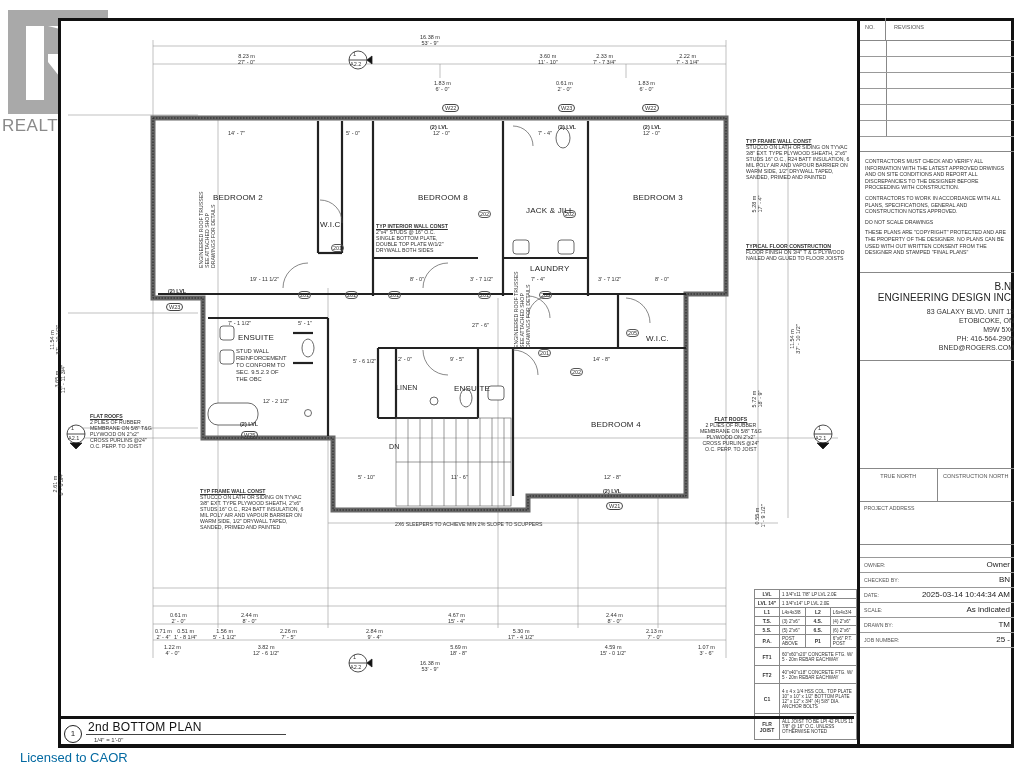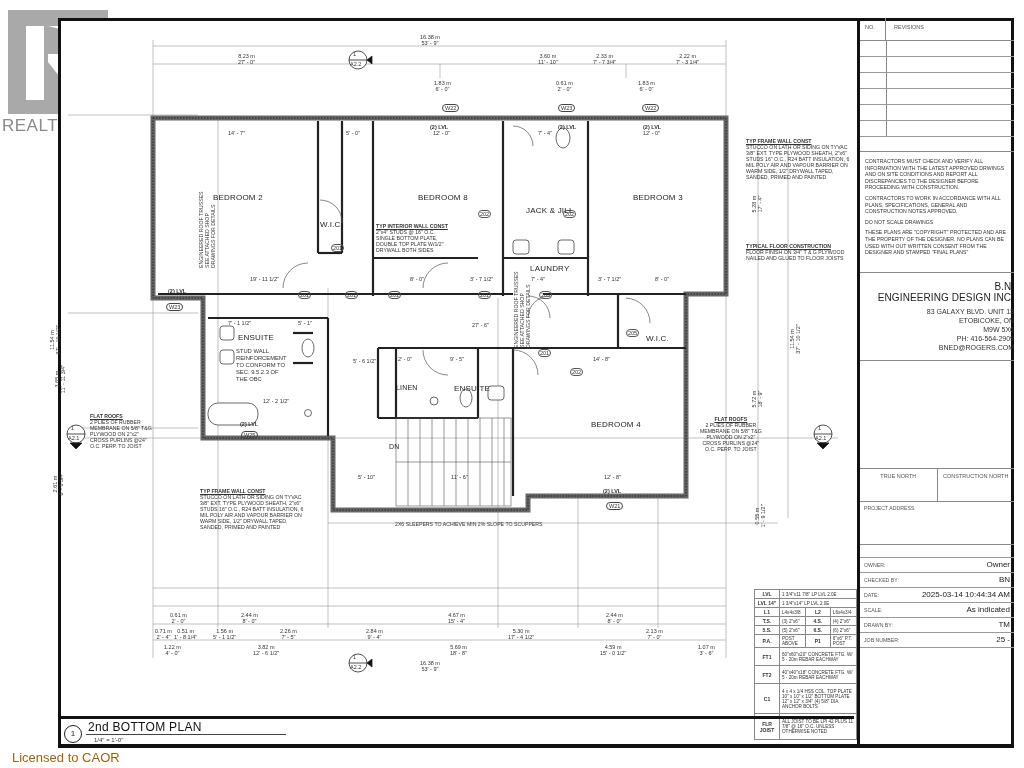--- a/index.html
+++ b/index.html
@@ -41,21 +41,21 @@
   
   .legend { position:absolute; left:754px; top:589px; width:103px; border-top:1px solid #777; border-left:1px solid #777; border-collapse:collapse; font-size:4.6px; color:#333; }
   .legend td { border:1px solid #888; padding:1px 2px; vertical-align:middle; }
   .legend td.h { font-weight:bold; text-align:center; width:20px; font-size:5px; }
   
   .view-title { position:absolute; left:58px; top:716px; width:796px; height:30px; border-top:3px solid #111; }
   .view-title .circ { position:absolute; left:6px; top:6px; width:16px; height:16px; border:1px solid #222; border-radius:50%; font-size:8px; text-align:center; line-height:16px; }
   .view-title .t { position:absolute; left:30px; top:1px; font-size:12px; color:#111; letter-spacing:0.3px; }
   .view-title .line { position:absolute; left:28px; top:15px; width:200px; border-top:1px solid #444; }
   .view-title .s { position:absolute; left:36px; top:18px; font-size:6px; color:#333; }
-  .watermark { position:absolute; left:12px; top:750px; font-size:13px; color:#a16207; }
+  .watermark { position:absolute; left:20px; top:750px; font-size:13px; color:#0369a1; }
   .realtor { position:absolute; left:0; top:6px; width:115px; height:130px; }
   .realtor .box { position:absolute; left:8px; top:4px; width:100px; height:104px; background:#a9a9a9; }
   .realtor .txt2 { position:absolute; left:2px; top:110px; font-size:17px; color:#8a8a8a; letter-spacing:0.5px; }
 </style>
 </head>
 <body>
 
 <div class="realtor">
   <div class="box">
     <svg width="100" height="104" viewBox="0 0 100 104">

